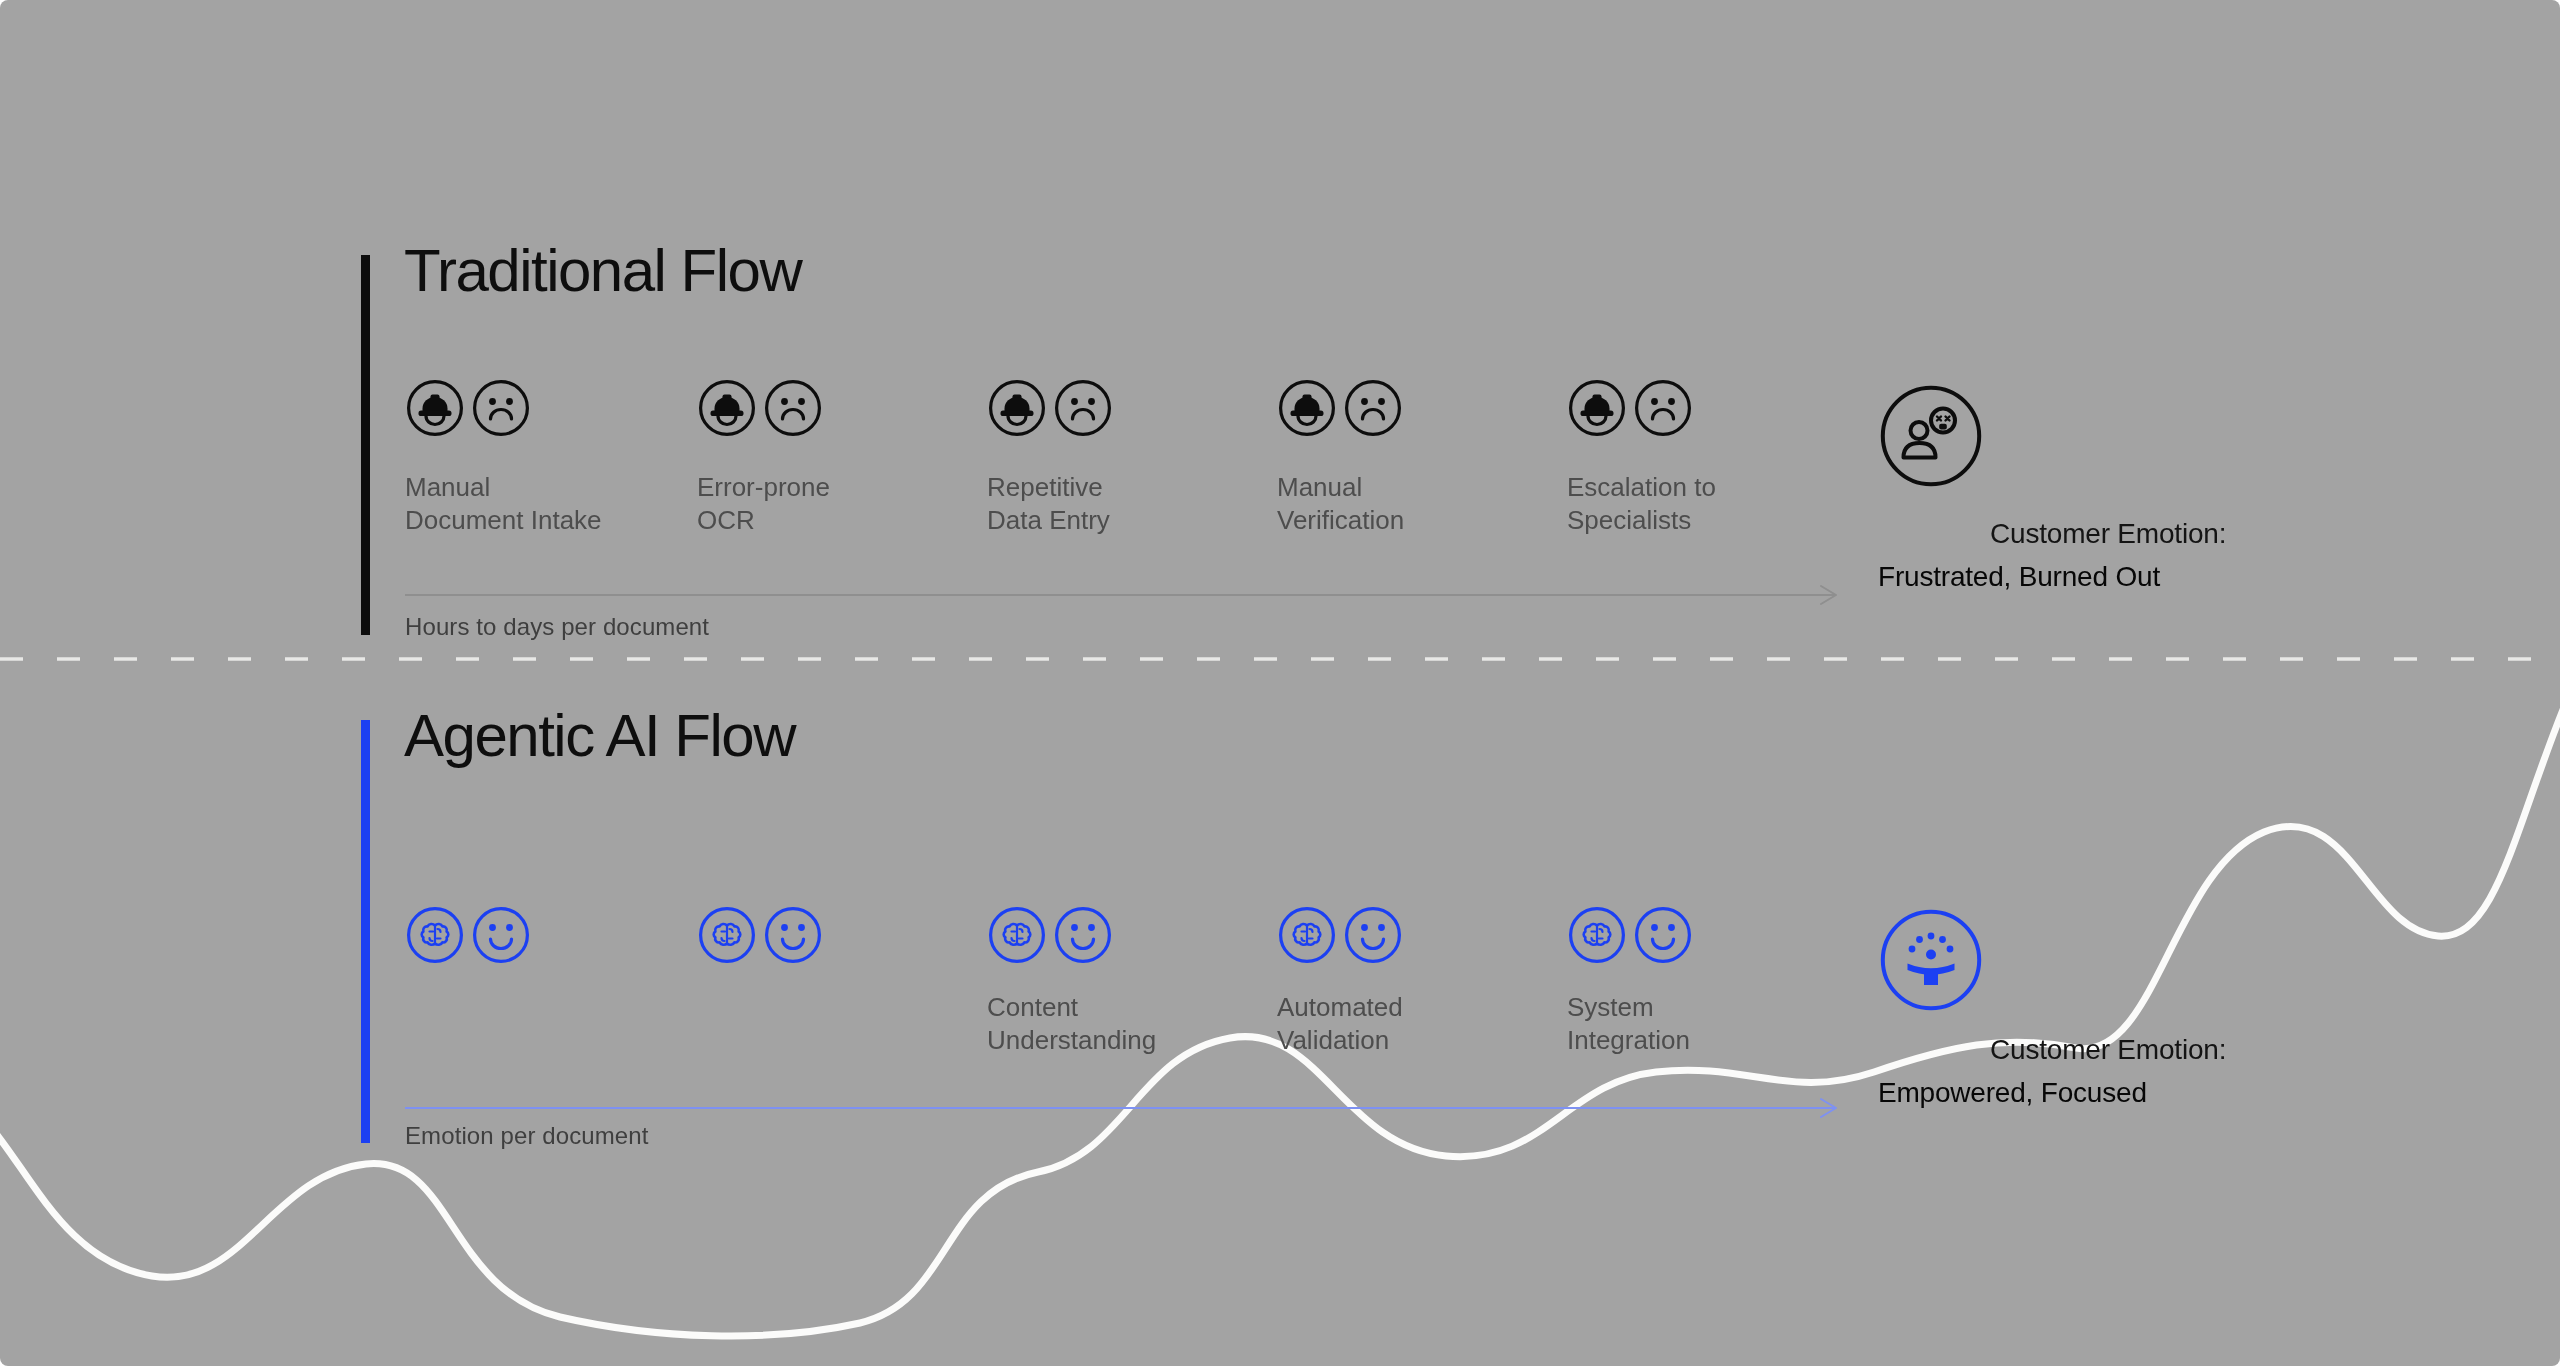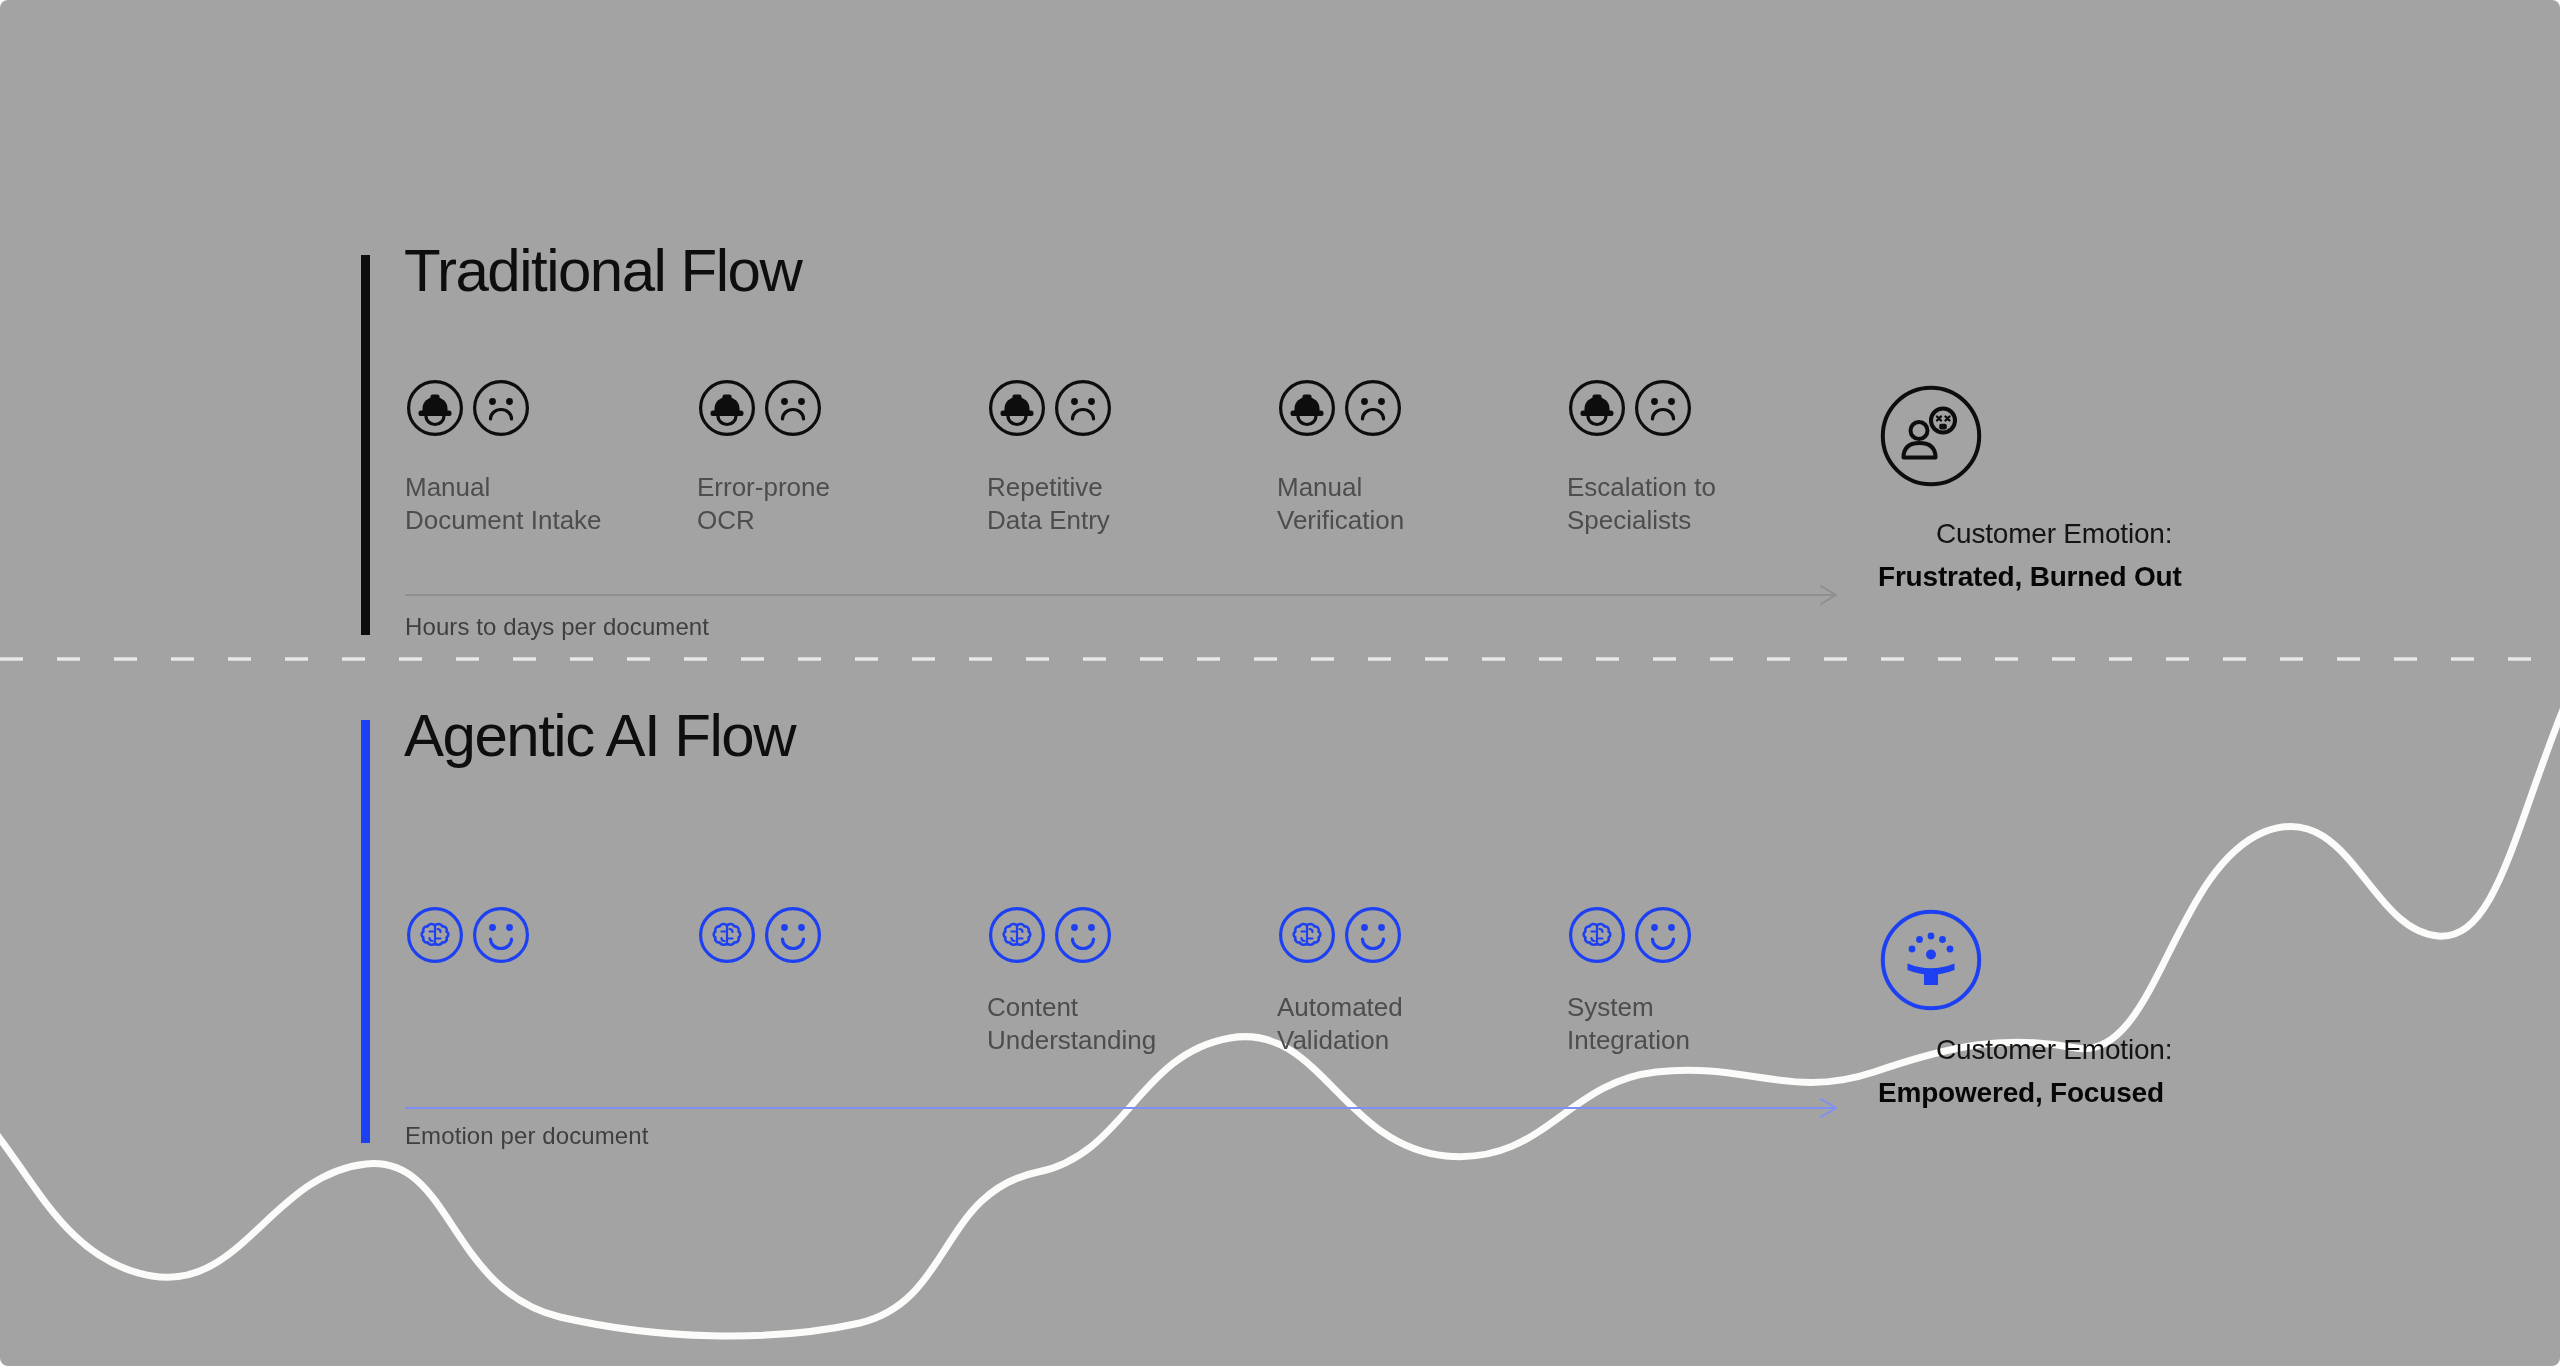--- a/index.html
+++ b/index.html
@@ -31,22 +31,22 @@
   .pair svg{width:60px; height:60px; display:block;}
   .step-label{margin-top:var(--label-gap); font-size:26px; line-height:33px; color:#4d4d4d; white-space:pre-line;}
 
   .timeline{position:absolute; left:405px; top:calc(var(--arrow-y) - 14px); width:1440px; height:28px;}
   .s0 .timeline{color:#8f8f8f;}
   .s1 .timeline{color:#7e91f2;}
 
   .caption{position:absolute; left:405px; top:var(--caption-top); font-size:24px; letter-spacing:0.1px; color:#3f3f3f;}
 
   .emotion-icon{position:absolute; left:1879px; top:var(--emo-top); width:104px; height:104px; color:var(--accent);}
-  .em-prefix{position:absolute; left:1936px; top:var(--emo-l1); font-size:28px; color:#141414; letter-spacing:-0.2px;}
-  .em-value{position:absolute; left:1878px; top:var(--emo-l2); font-size:28px; font-weight:700; color:#070707; letter-spacing:-0.2px;}
+  .em-prefix{position:absolute; left:1990px; top:var(--emo-l1); font-size:28px; color:#141414; letter-spacing:-0.2px;}
+  .em-value{position:absolute; left:1878px; top:var(--emo-l2); font-size:28px; font-weight:400; color:#070707; letter-spacing:-0.2px;}
 
   .defs{position:absolute; width:0; height:0; overflow:hidden;}
 </style>
 </head>
 <body>
 
 <svg class="defs" aria-hidden="true">
   <defs>
     <symbol id="sym-hardhat" viewBox="0 0 60 60">
       <circle cx="30" cy="30" r="26.4" fill="none" stroke="currentColor" stroke-width="3.2"></circle>

